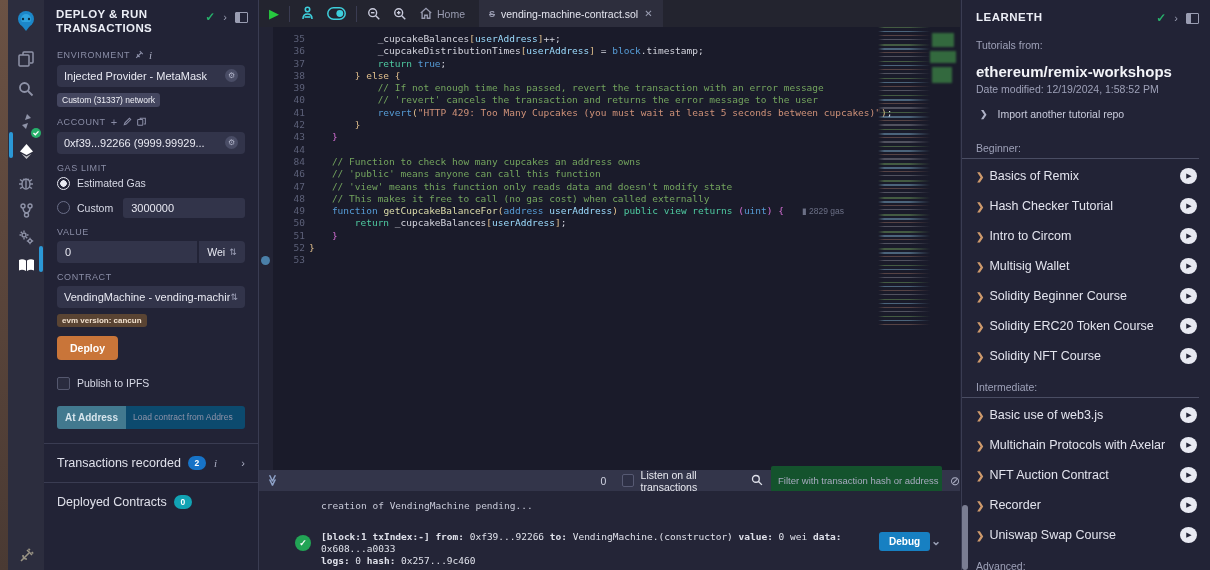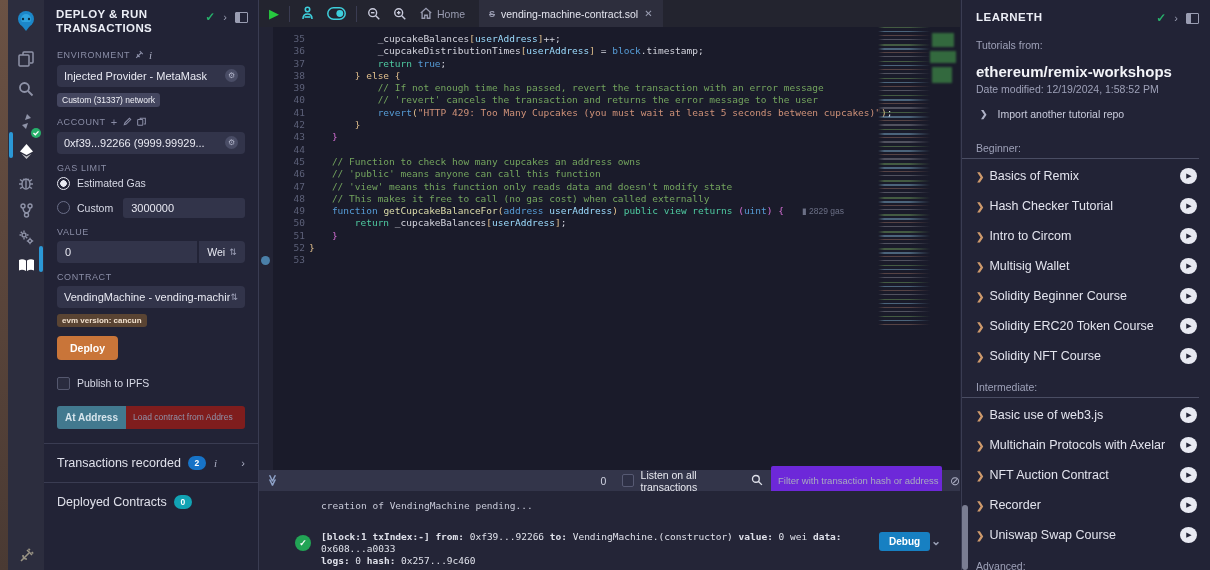--- a/index.html
+++ b/index.html
@@ -48,21 +48,21 @@
   .val-unit{width:46px;height:22px;background:#32344a;border-radius:0 4px 4px 0;display:flex;align-items:center;
             justify-content:center;gap:4px;font-size:10.5px;color:#e8e9f2;}
   .caret-ud{font-size:9px;color:#9ea1b8;}
   .btn-deploy{margin:9px 0 0 13px;display:inline-block;background:#c97539;color:#fff;font-size:10.5px;
               font-weight:bold;padding:6px 13px;border-radius:4px;}
   .chk-row{display:flex;align-items:center;gap:7px;margin:17px 0 0 13px;font-size:10.5px;color:#d7d9e6;}
   .chkbox{width:11px;height:11px;border:1.4px solid #55586f;border-radius:2px;background:#2a2c3f;}
   .ataddr-row{display:flex;margin:16px 13px 0 13px;}
   .btn-ataddr{background:#42798f;color:#d6e4ec;font-size:10px;font-weight:bold;padding:6px 8px;
               border-radius:3px 0 0 3px;flex:none;}
-  .ataddr-input{flex:1;background:#7f1d1d;border-radius:0 3px 3px 0;display:flex;align-items:center;
+  .ataddr-input{flex:1;background:#0c4a6e;border-radius:0 3px 3px 0;display:flex;align-items:center;
                 padding:0 7px;font-size:8.5px;color:#8f92a8;white-space:nowrap;overflow:hidden;}
   .divider{height:1px;background:#3a3c52;margin-top:14px;}
   .list-row{display:flex;align-items:center;padding:12px 13px;font-size:12.5px;color:#dfe0ea;}
   .cnt-badge{min-width:14px;height:14px;border-radius:8px;color:#fff;font-size:8.5px;font-weight:bold;
              display:flex;align-items:center;justify-content:center;margin-left:7px;padding:0 2px;}
   .cnt-blue{background:#1773c7;}
   .cnt-teal{background:#12a3b4;}
   .info-i{font-family:"Liberation Serif",serif;font-style:italic;color:#aeb1c6;font-size:11px;margin-left:8px;}
   .row-chev{margin-left:auto;color:#aeb1c6;font-size:11px;}
 
@@ -97,21 +97,21 @@
   #minimap::after{content:"";position:absolute;inset:0;background:linear-gradient(90deg,#1a1b2a 0%,transparent 12%,transparent 60%,#1a1b2a 100%);}
   .ruler-blk{position:absolute;background:#3a7d44;filter:blur(1px);opacity:.8;}
 
   
   #termbar{position:absolute;left:0;top:470px;width:701px;height:21px;background:#33354a;
            display:flex;align-items:center;font-size:10.5px;color:#e8e9f0;}
   .dblchev{color:#8fa3c9;font-size:11px;font-weight:bold;transform:rotate(90deg);margin-left:8px;}
   #term-count{margin-left:322px;color:#cfd2e0;}
   .term-chk{width:11px;height:11px;border:1.3px solid #575a73;border-radius:2px;background:#2e3045;margin:0 7px 0 16px;}
   .search-ic-s{margin:0 8px 0 14px;}
-  #filter-input{width:188px;height:30px;background:#6d28d9;border-radius:2px;display:flex;align-items:center;
+  #filter-input{width:188px;height:30px;background:#14532d;border-radius:2px;display:flex;align-items:center;
                 padding:0 7px;font-size:9.5px;color:#a7aabf;white-space:nowrap;overflow:hidden;}
   .ban-ic{margin-left:8px;color:#aeb1c6;font-size:12px;}
   #termlog{position:absolute;left:0;top:491px;width:701px;height:79px;background:#242537;}
   #pending-line{position:absolute;left:62px;top:9px;font-size:9.5px;color:#c8cad8;}
   #tx-check{position:absolute;left:36px;top:44px;width:16px;height:16px;border-radius:50%;background:#22a455;
             color:#fff;font-size:9px;font-weight:bold;display:flex;align-items:center;justify-content:center;}
   #tx-text{position:absolute;left:62px;top:40px;width:552px;font-size:9.5px;line-height:12px;color:#dfe1ea;}
   #tx-text b{font-weight:bold;}
   #debug-btn{position:absolute;left:620px;top:41px;background:#1780c2;color:#fff;font-size:10px;font-weight:bold;
              padding:4px 10px;border-radius:3px;}
@@ -397,21 +397,21 @@
           <div class="ln">35</div>
           <div class="ln">36</div>
           <div class="ln">37</div>
           <div class="ln">38</div>
           <div class="ln">39</div>
           <div class="ln">40</div>
           <div class="ln">41</div>
           <div class="ln">42</div>
           <div class="ln">43</div>
           <div class="ln">44</div>
-          <div class="ln">45</div>
+          <div class="ln">84</div>
           <div class="ln">46</div>
           <div class="ln">47</div>
           <div class="ln">48</div>
           <div class="ln">49</div>
           <div class="ln">50</div>
           <div class="ln">51</div>
           <div class="ln">52</div>
           <div class="ln">53</div>
         </div>
       <div id="breakpoint" style="top: 229.4px;"></div>

